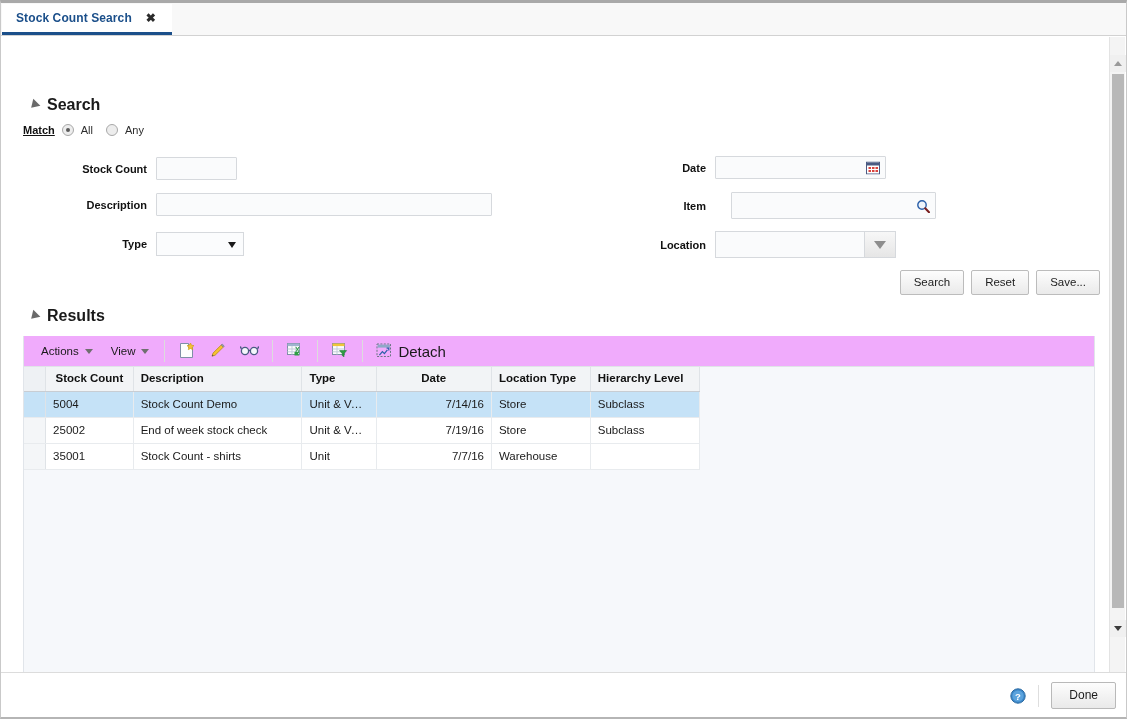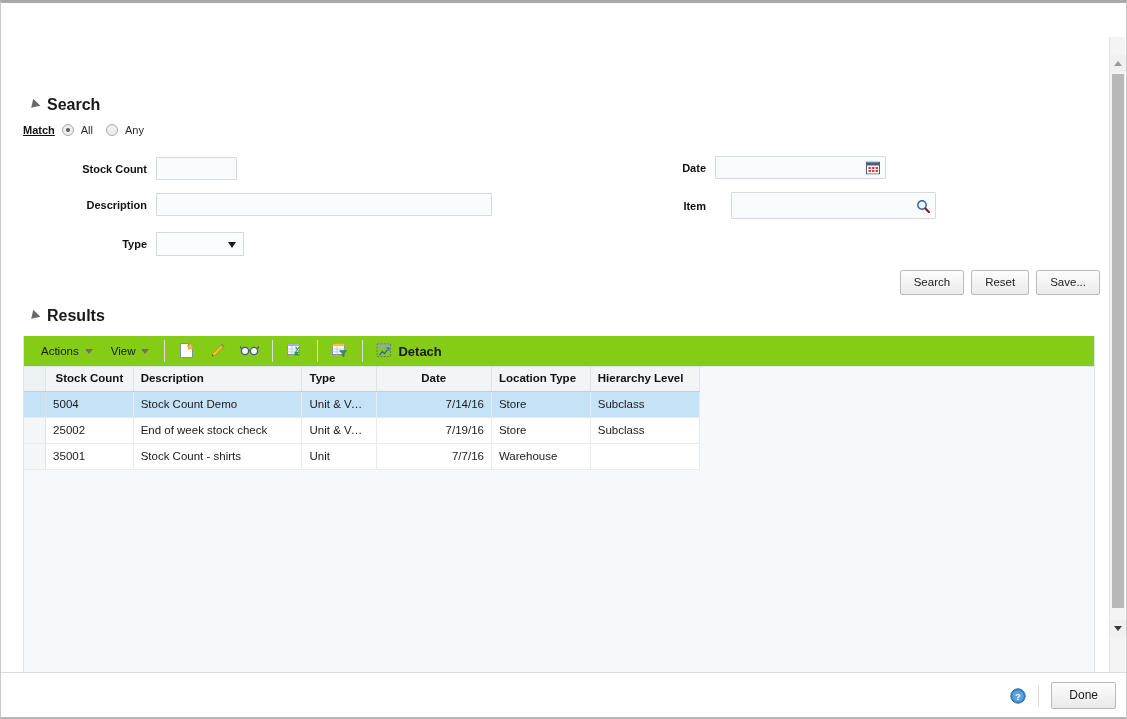--- a/index.html
+++ b/index.html
@@ -244,21 +244,21 @@
     position: absolute; left: 22px; top: 299px;
     width: 1072px; height: 363px;
     background: #f6f8fb;
     border: 1px solid #e1e5ea;
     border-top: none;
     overflow: hidden;
   }
   #results-toolbar {
     position: relative;
     height: 31px;
-    background: #84cc16;
+    background: #f0abfc;
     border-bottom: 1px solid #e0e4e8;
     display: flex; align-items: center;
     padding-left: 8px;
     gap: 0;
   }
   .tb-menu {
     display: flex; align-items: center; gap: 6px;
     font-size: 11.5px; color: #1a1a1a;
     padding: 0 9px; height: 24px; cursor: pointer;
   }
@@ -268,21 +268,21 @@
     border-right: 4px solid transparent;
     border-top: 5px solid #6f6f6f;
   }
   .tb-sep {
     width: 1px; height: 22px; background: #dcdcdc; margin: 0 6px;
   }
   .tb-btn {
     display: flex; align-items: center; gap: 6px;
     height: 26px; padding: 0 7px; cursor: pointer;
   }
-  .tb-btn span.lbl { font-size: 13px; color: #1a1a1a; font-weight: bold; }
+  .tb-btn span.lbl { font-size: 15px; color: #1a1a1a; }
 
   
   #table-wrap {
     position: relative;
     width: 676px;
     background: #ffffff;
   }
   table.grid {
     border-collapse: collapse;
     width: 676px;
@@ -341,20 +341,26 @@
     border: 1px solid #b9b9b9;
   }
   .footer-sep { width: 1px; height: 22px; background: #dedede; }
   .help-icon { cursor: pointer; line-height: 0; }
 </style>
 </head>
 <body>
 
 <div id="app">
 
+  <div id="tabstrip">
+    <div class="tab">
+      <span class="tab-label">Stock Count Search</span>
+      <span class="tab-close">✖</span>
+    </div>
+  </div>
 
   <div id="content">
 
     <div class="section-header" id="search-header">
       <span class="disclose"></span>
       <span class="section-title">Search</span>
     </div>
 
     <div id="match-row">
       <span class="match-label">Match</span>
@@ -407,20 +413,28 @@
         <input class="input" style="width: 205px; height: 27px; padding-right: 26px;" placeholder="">
         <span class="inline-icon" style="right:6px;">
           <svg width="14" height="14" viewBox="0 0 14 14">
             <circle cx="6" cy="6" r="4.2" fill="#eef4fb" stroke="#2a5fa8" stroke-width="1.4"></circle>
             <line x1="9.2" y1="9.2" x2="13" y2="13.2" stroke="#7a1e1e" stroke-width="2" stroke-linecap="round"></line>
           </svg>
         </span>
       </div>
     </div>
 
+    <div class="field" style="left:620px; top:194px;">
+      <span class="field-label" style="width:85px; margin-right:9px;">Location</span>
+      <div class="dd-lov">
+        <div class="dd-btn">
+            <i></i>
+          </div>
+      </div>
+    </div>
 
     <div id="search-actions">
       <button class="btn">Search</button>
       <button class="btn">Reset</button>
       <button class="btn">Save...</button>
     </div>
 
     <div class="section-header" id="results-header">
       <span class="disclose"></span>
       <span class="section-title">Results</span>

